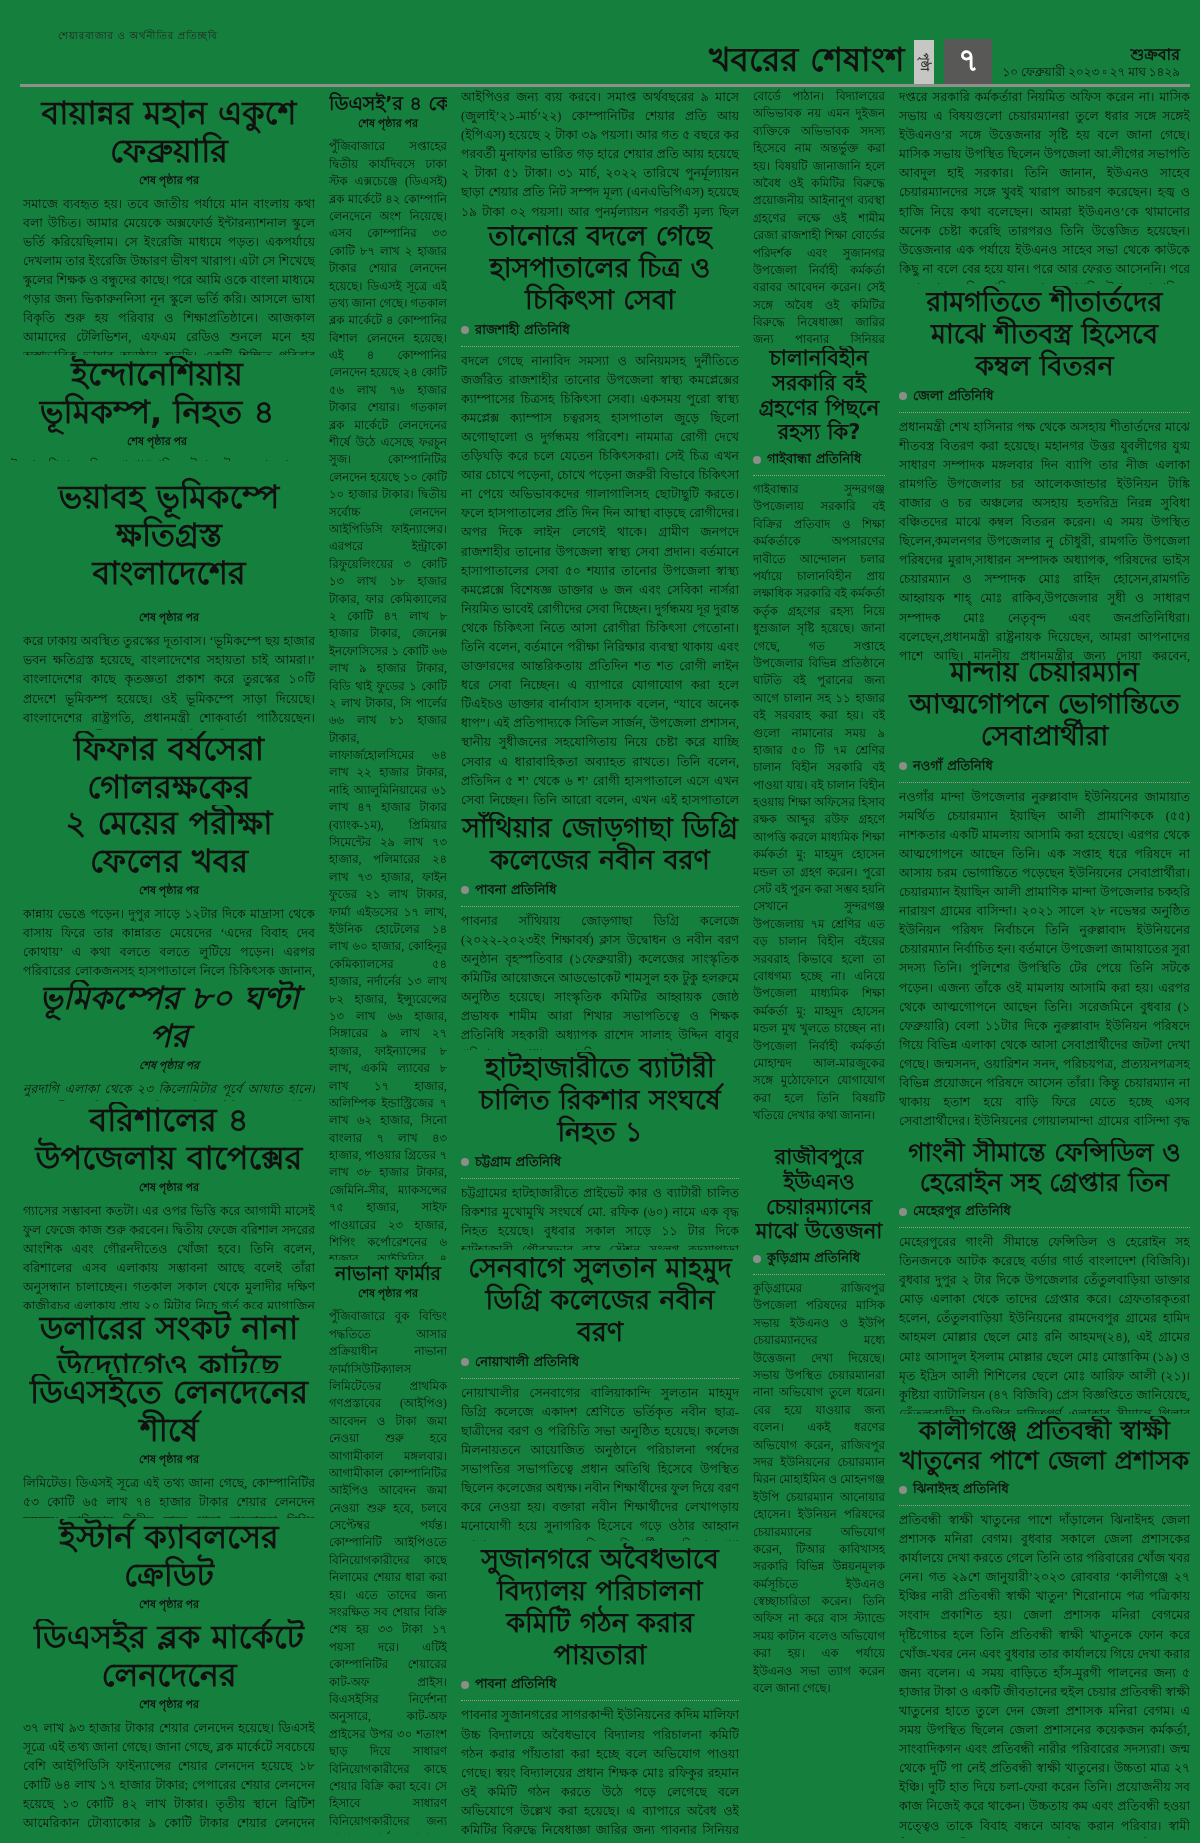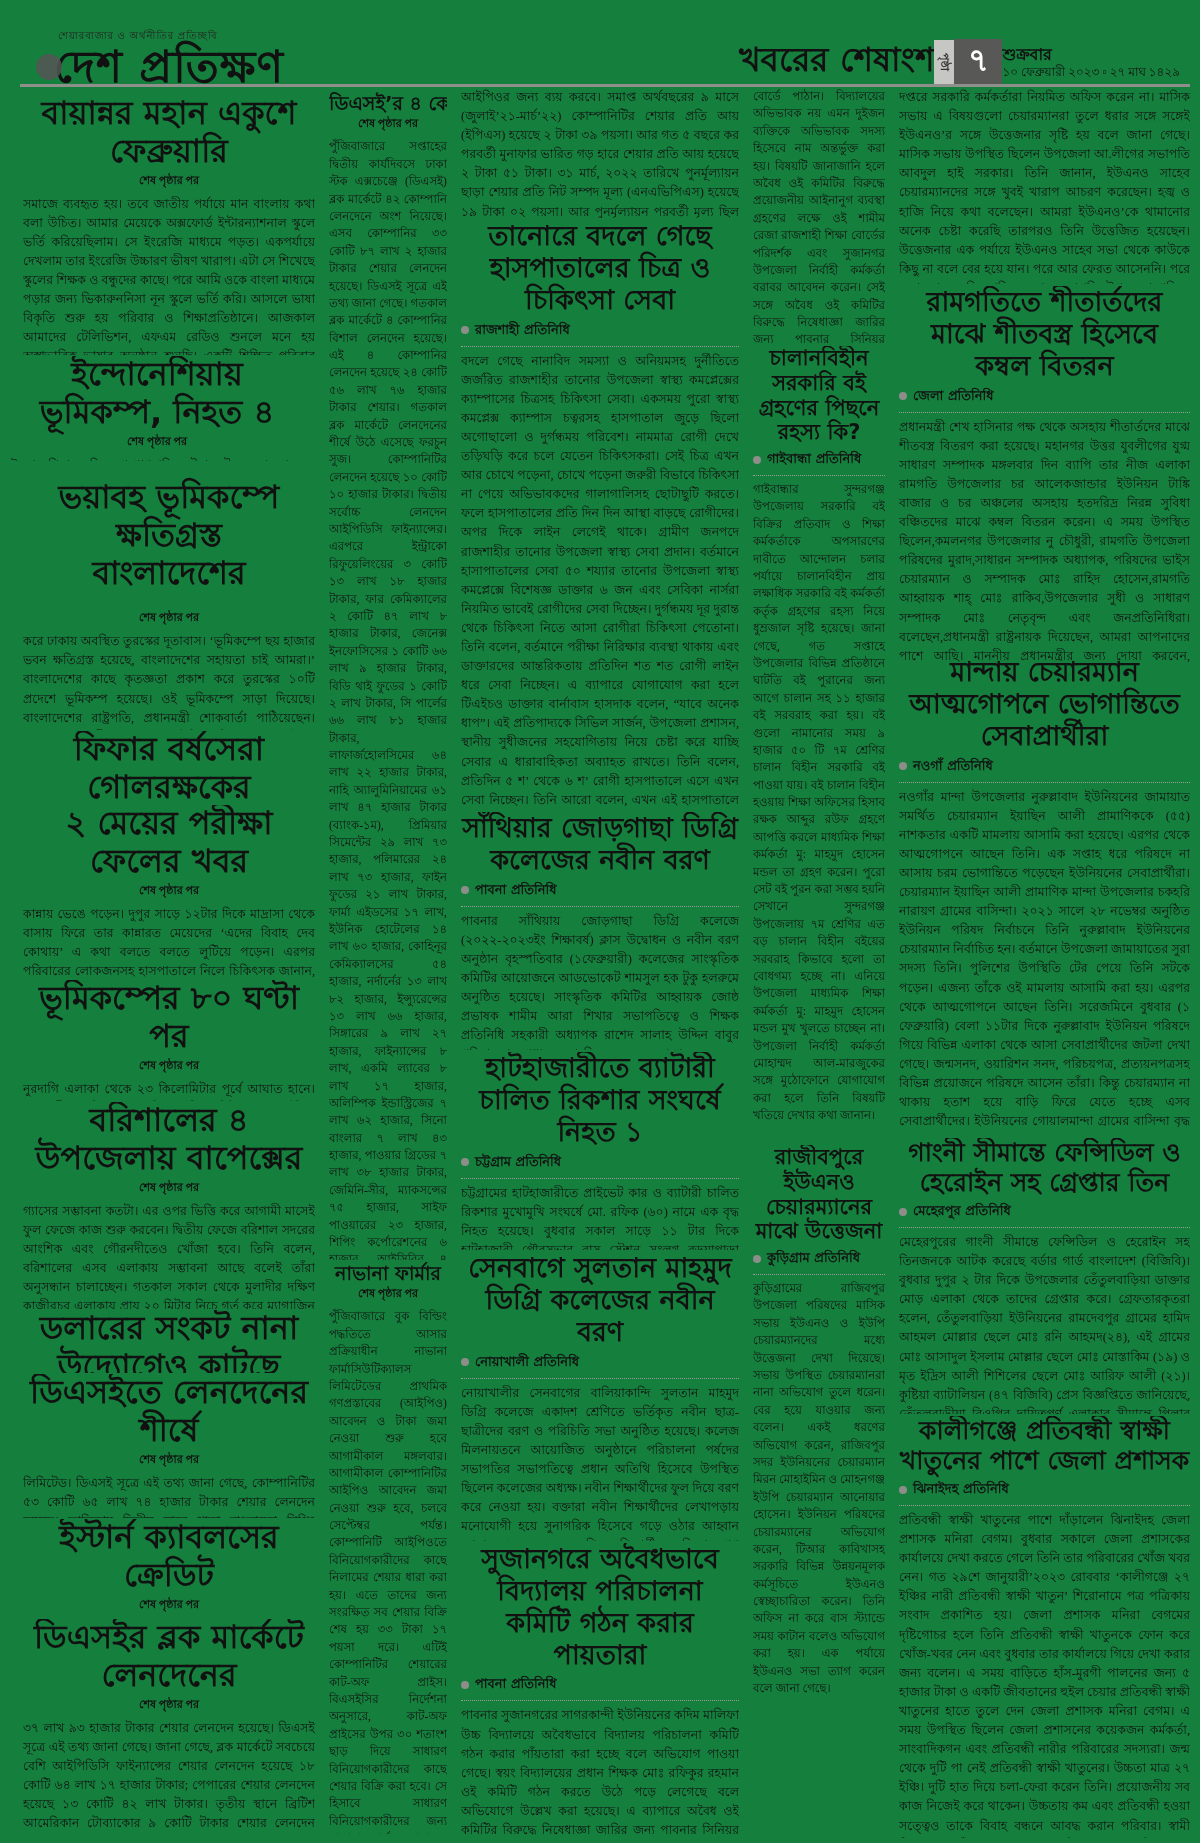--- a/index.html
+++ b/index.html
@@ -5,21 +5,21 @@
   html,body{margin:0;padding:0;background:#e8e8e4;}
   .page{position:relative;width:1200px;height:1843px;margin:0 auto;background:#15803d;color:#111;
         font-family:"Liberation Serif","DejaVu Serif",serif;overflow:hidden;}
   
   .masthead{position:absolute;left:36px;top:28px;width:420px;}
   .tagline{font-size:10px;letter-spacing:1px;color:#222;margin-left:22px;}
   .logo-row{display:flex;align-items:center;gap:6px;}
   .logo-seal{width:26px;height:26px;border-radius:50%;background:#555;opacity:.85;margin-right:-14px;}
   .logo-text{font-size:44px;font-weight:900;letter-spacing:1px;line-height:1;
              font-family:"DejaVu Sans","Liberation Sans",sans-serif;}
-  .section-block{position:absolute;left:640px;top:34px;width:540px;display:flex;align-items:center;justify-content:flex-end;gap:0;}
+  .section-block{position:absolute;left:640px;top:34px;width:540px;display:flex;align-items:center;justify-content:flex-end;gap:10px;text-align:right;}
   .section-title{font-size:33px;font-weight:900;white-space:nowrap;
                  font-family:"DejaVu Sans","Liberation Sans",sans-serif;}
   .page-label-box{width:20px;height:44px;background:#c6c6c3;color:#333;font-size:11px;font-weight:700;
                   display:flex;align-items:center;justify-content:center;writing-mode:vertical-rl;}
   .page-num-box{width:48px;height:46px;background:#585856;color:#fff;font-size:32px;font-weight:800;
                 display:flex;align-items:center;justify-content:center;
                 font-family:"DejaVu Sans","Liberation Sans",sans-serif;}
   .date-block{display:flex;flex-direction:column;justify-content:center;line-height:1.25;}
   .date-day{font-size:16px;font-weight:800;}
   .date-line{font-size:12px;}
@@ -42,24 +42,20 @@
   .sizeE2 .headline{font-size:25px;}
   .narrow .body{font-size:11.6px;line-height:1.5;}
 </style>
 </head>
 <body>
 
 <div class="page">
 
   <div class="masthead">
     <div class="tagline">শেয়ারবাজার ও অর্থনীতির প্রতিচ্ছবি</div>
-    <div class="logo-row">
-      <span class="logo-seal"></span>
-      <span class="logo-text">দেশ প্রতিক্ষণ</span>
-    </div>
   </div>
 
   <div class="section-block">
     <span class="section-title">খবরের শেষাংশ</span>
     <span class="page-label-box">পৃষ্ঠা</span>
     <span class="page-num-box">৭</span>
     <span class="date-block">
       <span class="date-day">শুক্রবার</span>
       <span class="date-line">১০ ফেব্রুয়ারী ২০২৩ ▫ ২৭ মাঘ ১৪২৯</span>
     </span>
@@ -86,21 +82,21 @@
       <article class="sizeA" style="left: 23px; top: 731px; width: 292px; height: 73px;">
         <h2 class="headline" style="margin: 0px;">ফিফার বর্ষসেরা গোলরক্ষকের</h2>
         <div class="kicker">শেষ পৃষ্ঠার পর</div>
         <div class="body">সাফল্যের পথে রাখতে বেলজিয়ান এই গোলরক্ষক অবদান রাখেন; পাঁচ ম্যাচে তার জালের নাগাল পায়নি প্রতিপক্ষ। সেরা গোলরক্ষক, তা জানা যাবে আগামী ২৭ ফেব্রুয়ারি।</div>
       </article>
       <article class="sizeA" style="left: 23px; top: 805px; width: 292px; height: 174px;">
         <h2 class="headline" style="margin: 0px;">২ মেয়ের পরীক্ষা ফেলের খবর</h2>
         <div class="kicker">শেষ পৃষ্ঠার পর</div>
         <div class="body">কান্নায় ভেঙে পড়েন। দুপুর সাড়ে ১২টার দিকে মাদ্রাসা থেকে বাসায় ফিরে তার কান্নারত মেয়েদের ‘এদের বিবাহ দেব কোথায়’ এ কথা বলতে বলতে লুটিয়ে পড়েন। এরপর পরিবারের লোকজনসহ হাসপাতালে নিলে চিকিৎসক জানান, হৃদযন্ত্রের ক্রিয়া বন্ধ হয়েছে। স্থানীয় বাসিন্দা কামরুজ্জামান মুন্সি বলেন, উনি দীর্ঘদিন যাবত হার্টের অসুস্থতায় ভুগছিলেন। কাল তার দুই মেয়ের ফেলের খবর শুনে অসুস্থ হয়ে মেঝেতে পড়ে যান এবং তার মৃত্যু হয়। বৃহস্পতিবার সকালে জানাজা ও দাফন হয়েছে। এ ব্যাপারে উলিপুর থানা পুলিশের ওসি শেখ আশরাফুজ্জামান বলেন, এ রকম খবর আমার জানা নেই। বিষয়টি কেউ আমাকে জানায়নি।</div>
       </article>
-      <article class="sizeA" style="left: 23px; top: 980px; width: 292px; height: 121px;">
+      <article class="sizeA" style="left: 23px; top: 980px; width: 292px; height: 121px; font-style: italic;">
         <h2 class="headline" style="margin: 0px;">ভূমিকম্পের ৮০ ঘণ্টা পর</h2>
         <div class="kicker">শেষ পৃষ্ঠার পর</div>
         <div class="body">নুরদাগি এলাকা থেকে ২৩ কিলোমিটার পূর্বে আঘাত হানে। এর গভীরতা ছিল ২৪ দশমিক ১ কিলোমিটার। আন্তর্জাতিক খবর পাওয়া পর্যন্ত ভূমিকম্পে দেশ দুটিতে মোট ১৭ হাজারের বেশি মানুষ নিহত হয়েছে। এর মধ্যে তুরস্কে ১৪ হাজার ১৪ জন এবং সিরিয়ায় ৩ হাজার ১৬২ জনের মৃত্যু হয়। আর সিরিয়ায় নিহতদের মধ্যে সরকার নিয়ন্ত্রিত এলাকায় ১২৬২ জন এবং বিদ্রোহীদের নিয়ন্ত্রিত এলাকায় ১৯০০ জন রয়েছে। এ ছাড়া দুই দেশে কয়েক হাজার মানুষ আহত হয়েছেন।</div>
       </article>
       <article class="sizeA" style="left: 23px; top: 1102px; width: 292px; height: 207px;">
         <h2 class="headline" style="margin: 0px;">বরিশালের ৪ উপজেলায় বাপেক্সের</h2>
         <div class="kicker">শেষ পৃষ্ঠার পর</div>
         <div class="body">গ্যাসের সম্ভাবনা কতটা। এর ওপর ভিত্তি করে আগামী মাসেই ফুল ফেজে কাজ শুরু করবেন। দ্বিতীয় ফেজে বরিশাল সদরের আংশিক এবং গৌরনদীতেও খোঁজা হবে। তিনি বলেন, বরিশালের এসব এলাকায় সম্ভাবনা আছে বলেই তাঁরা অনুসন্ধান চালাচ্ছেন। গতকাল সকাল থেকে মুলাদীর দক্ষিণ কাজীরচর এলাকায় প্রায় ২০ মিটার নিচে গর্ত করে ম্যাগাজিন স্থাপন করছেন একদল কর্মী। ওই ম্যাগাজিন (বোমার মতো) ফাটিয়ে গ্যাসের সম্ভাব্যতা যাচাই করা হবে। এ জন্য মুলাদীর নয়া ভাঙ্গনী নদীর তীরে ম্যাগাজিন রাখার ক্যাম্পও স্থাপন করা হয়েছে বলে জানান স্থানীয় বাসিন্দা হুমায়ুন কবির। তিনি বলেন, এটি বরিশালবাসীর জন্য নিঃসন্দেহে আশার খবর। এ ব্যাপারে মুলাদী উপজেলা নির্বাহী কর্মকর্তা (ইউএনও) বকুল চন্দ্র কবিরাজ বলেন, মুলাদীসহ আশপাশে প্রাকৃতিক গ্যাস অনুসন্ধানে বাপেক্স কাজ শুরু করেছে। ইতিমধ্যে সেখানে ক্যাম্পও করা হয়েছে। তাঁর জানা মতে, বাপেক্স এই এলাকাকে গুরুত্ব দিয়ে প্রাথমিক জরিপ করে যাচ্ছে।</div>
       </article>
       <article class="sizeA" style="left: 23px; top: 1310px; width: 292px; height: 63px;">

